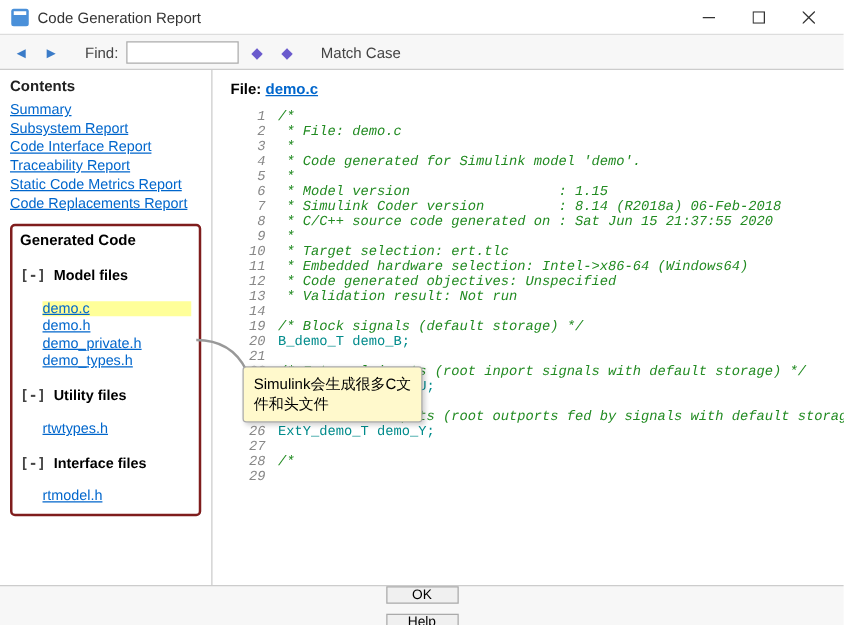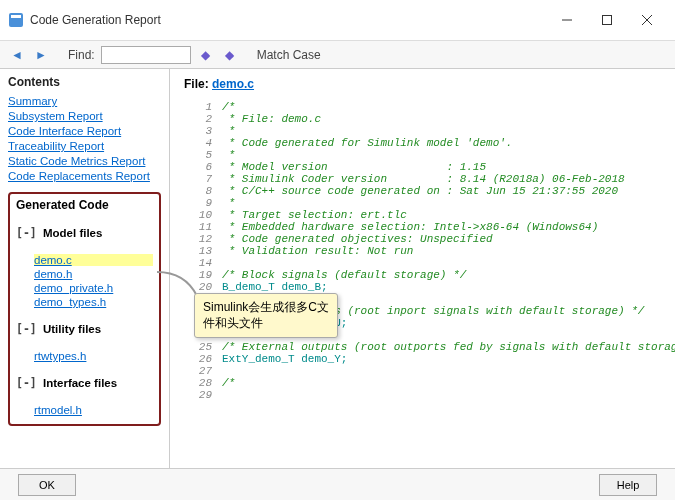--- a/index.html
+++ b/index.html
@@ -1,17 +1,17 @@
 <!DOCTYPE html>
 <html><head>
 <meta charset="utf-8">
 <style>
 * { box-sizing: border-box; margin: 0; padding: 0; }
 body { font-family: "Segoe UI", Tahoma, sans-serif; font-size: 12px; background: #fff; width: 675px; height: 500px; overflow: hidden; position: relative; }
-.titlebar { height: 41px; display: flex; align-items: center; padding: 0 8px; border-bottom: 1px solid #ddd; background: #fff; }
+.titlebar { height: 28px; display: flex; align-items: center; padding: 0 8px; border-bottom: 1px solid #ddd; background: #fff; }
 .titlebar .app-icon { width: 16px; height: 16px; margin-right: 6px; }
 .titlebar .title { flex: 1; font-size: 12px; color: #333; }
 .titlebar .winbtn { width: 40px; height: 28px; display: flex; align-items: center; justify-content: center; color: #555; }
 .toolbar { height: 28px; display: flex; align-items: center; gap: 6px; padding: 0 8px; border-bottom: 1px solid #ccc; background: #f7f7f7; }
 .toolbar .navbtn { width: 18px; height: 18px; display: flex; align-items: center; justify-content: center; color: #3a7bc8; font-size: 12px; }
 .toolbar .lbl { color: #444; }
 .toolbar input[type=text] { width: 90px; height: 18px; border: 1px solid #aaa; padding: 0 4px; font-size: 11px; }
 .toolbar .spacer { width: 6px; }
 .main { display: flex; height: calc(100% - 28px - 28px - 32px); justify-content: space-between; }
 .sidebar { width: 170px; border-right: 1px solid #ccc; padding: 6px 8px; overflow-y: auto; }
@@ -28,21 +28,21 @@
 .content .filehdr { font-family: "Segoe UI", sans-serif; font-size: 12px; margin-bottom: 10px; }
 .content .filehdr .fl { font-weight: bold; }
 .content .filehdr .fn { color: #0066cc; text-decoration: underline; font-weight: bold; }
 .codeline { white-space: pre; display: flex; }
 .ln { width: 28px; text-align: right; color: #888; font-style: italic; margin-right: 10px; flex-shrink: 0; }
 .cm { color: #228B22; font-style: italic; }
 .tp { color: #008b8b; font-style: normal; }
 .annotation { position: absolute; left: 194px; top: 293px; width: 144px; background: #fff9cc; border: 1px solid #aaa; border-radius: 3px; box-shadow: 2px 2px 4px rgba(0,0,0,0.2); padding: 6px 8px; font-family: "Segoe UI", sans-serif; font-size: 12px; line-height: 1.3; z-index: 10; }
 .annotation::before { content: ""; position: absolute; left: -30px; top: -20px; width: 30px; height: 30px; border-top: 2px solid #888; border-right: 2px solid #888; border-radius: 0 20px 0 0; display: none; }
 .annot-line { position: absolute; left: 155px; top: 270px; width: 45px; height: 28px; z-index: 9; pointer-events: none; }
-.footer { position: absolute; bottom: 0; left: 0; right: 0; height: 32px; border-top: 1px solid #ccc; display: flex; align-items: center; justify-content: space-between; padding: 0 18px; gap: 8px; background: #f7f7f7; }
+.footer { position: absolute; bottom: 0; left: 0; right: 0; height: 32px; border-top: 1px solid #ccc; display: flex; align-items: center; justify-content: flex-start; padding: 0 28px; gap: 8px; background: #f7f7f7; flex-direction: column; }
 .footer button { width: 58px; height: 22px; background: #f0f0f0; border: 1px solid #aaa; font-size: 11px; }
 </style>
 </head>
 <body>
 
 <div class="titlebar">
   <svg class="app-icon" viewBox="0 0 16 16">
       <rect x="1" y="1" width="14" height="14" fill="#4a90d9" rx="2"></rect>
       <rect x="3" y="3" width="10" height="3" fill="#fff"></rect>
     </svg>

